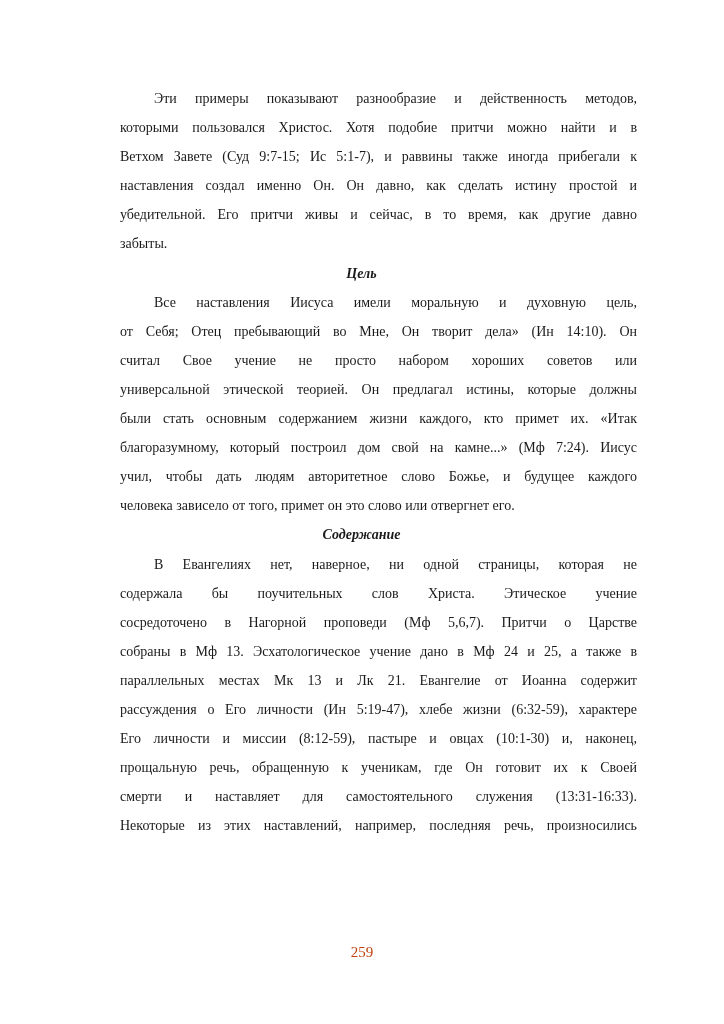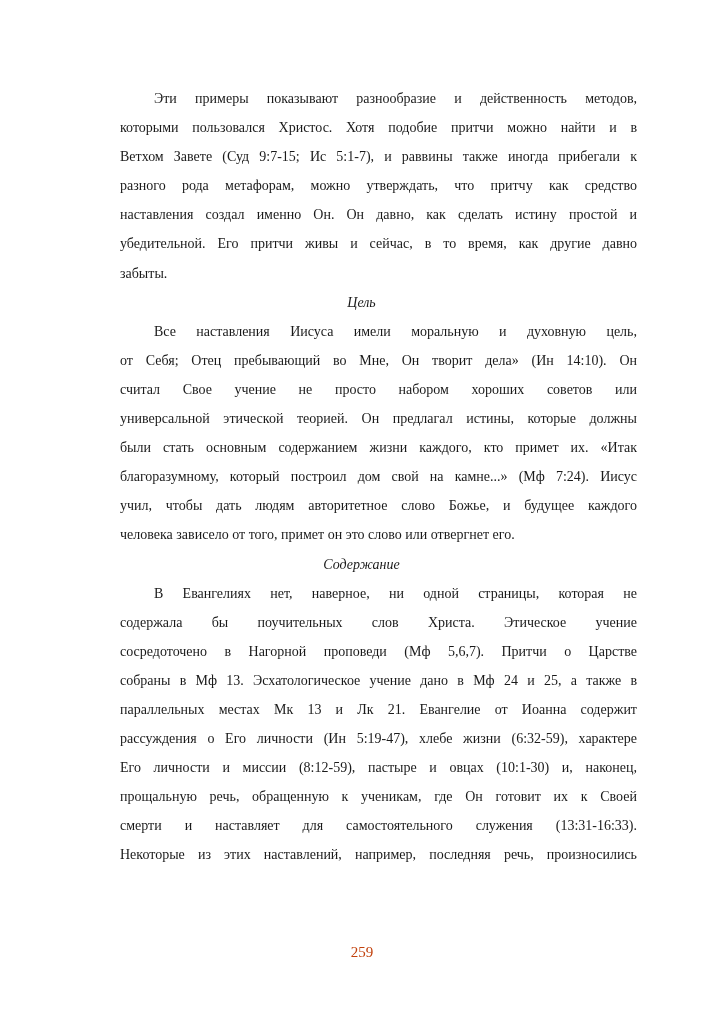--- a/index.html
+++ b/index.html
@@ -7,37 +7,36 @@
   .page {
     position: absolute; left: 86px; top: 84px; width: 551px;
     font-family: "Liberation Serif", serif; font-size: 14px; color: #1a1a1a;
     line-height: 29.1px;
   }
   .para { margin: 0; text-align: justify; text-indent: 34px; }
   .line { display: block; text-align: justify; text-align-last: justify; white-space: nowrap; }
   .line.last { text-align-last: left; }
   .line.indent { padding-left: 34px; }
   .heading {
-    margin: 0; text-align: center; font-weight: normal; font-style: italic;
+    margin: 0; text-align: center; font-weight: bold; font-style: italic;
     line-height: 29.1px;
   }
   .pagenum {
     position: absolute; left: 0; width: 724px; top: 944px; text-align: center;
     font-family: "Liberation Serif", serif; font-size: 15px; color: #c2410c;
   }
 </style>
 </head>
 <body>
 
 <div class="page">
   <div class="para">
     <span class="line indent">Эти примеры показывают разнообразие и действенность методов,</span>
     <span class="line">которыми пользовался Христос. Хотя подобие притчи можно найти и в</span>
     <span class="line">Ветхом Завете (Суд 9:7-15; Ис 5:1-7), и раввины также иногда прибегали к</span>
-    <span class="line">разного рода метафорам, можно утверждать, что притчу как средство</span>
     <span class="line">наставления создал именно Он. Он давно, как сделать истину простой и</span>
     <span class="line">убедительной. Его притчи живы и сейчас, в то время, как другие давно</span>
     <span class="line last">забыты.</span>
   </div>
 
   <div class="heading">Цель</div>
 
   <div class="para">
     <span class="line indent">Все наставления Иисуса имели моральную и духовную цель,</span>
     <span class="line">от Себя; Отец пребывающий во Мне, Он творит дела» (Ин 14:10). Он</span>

